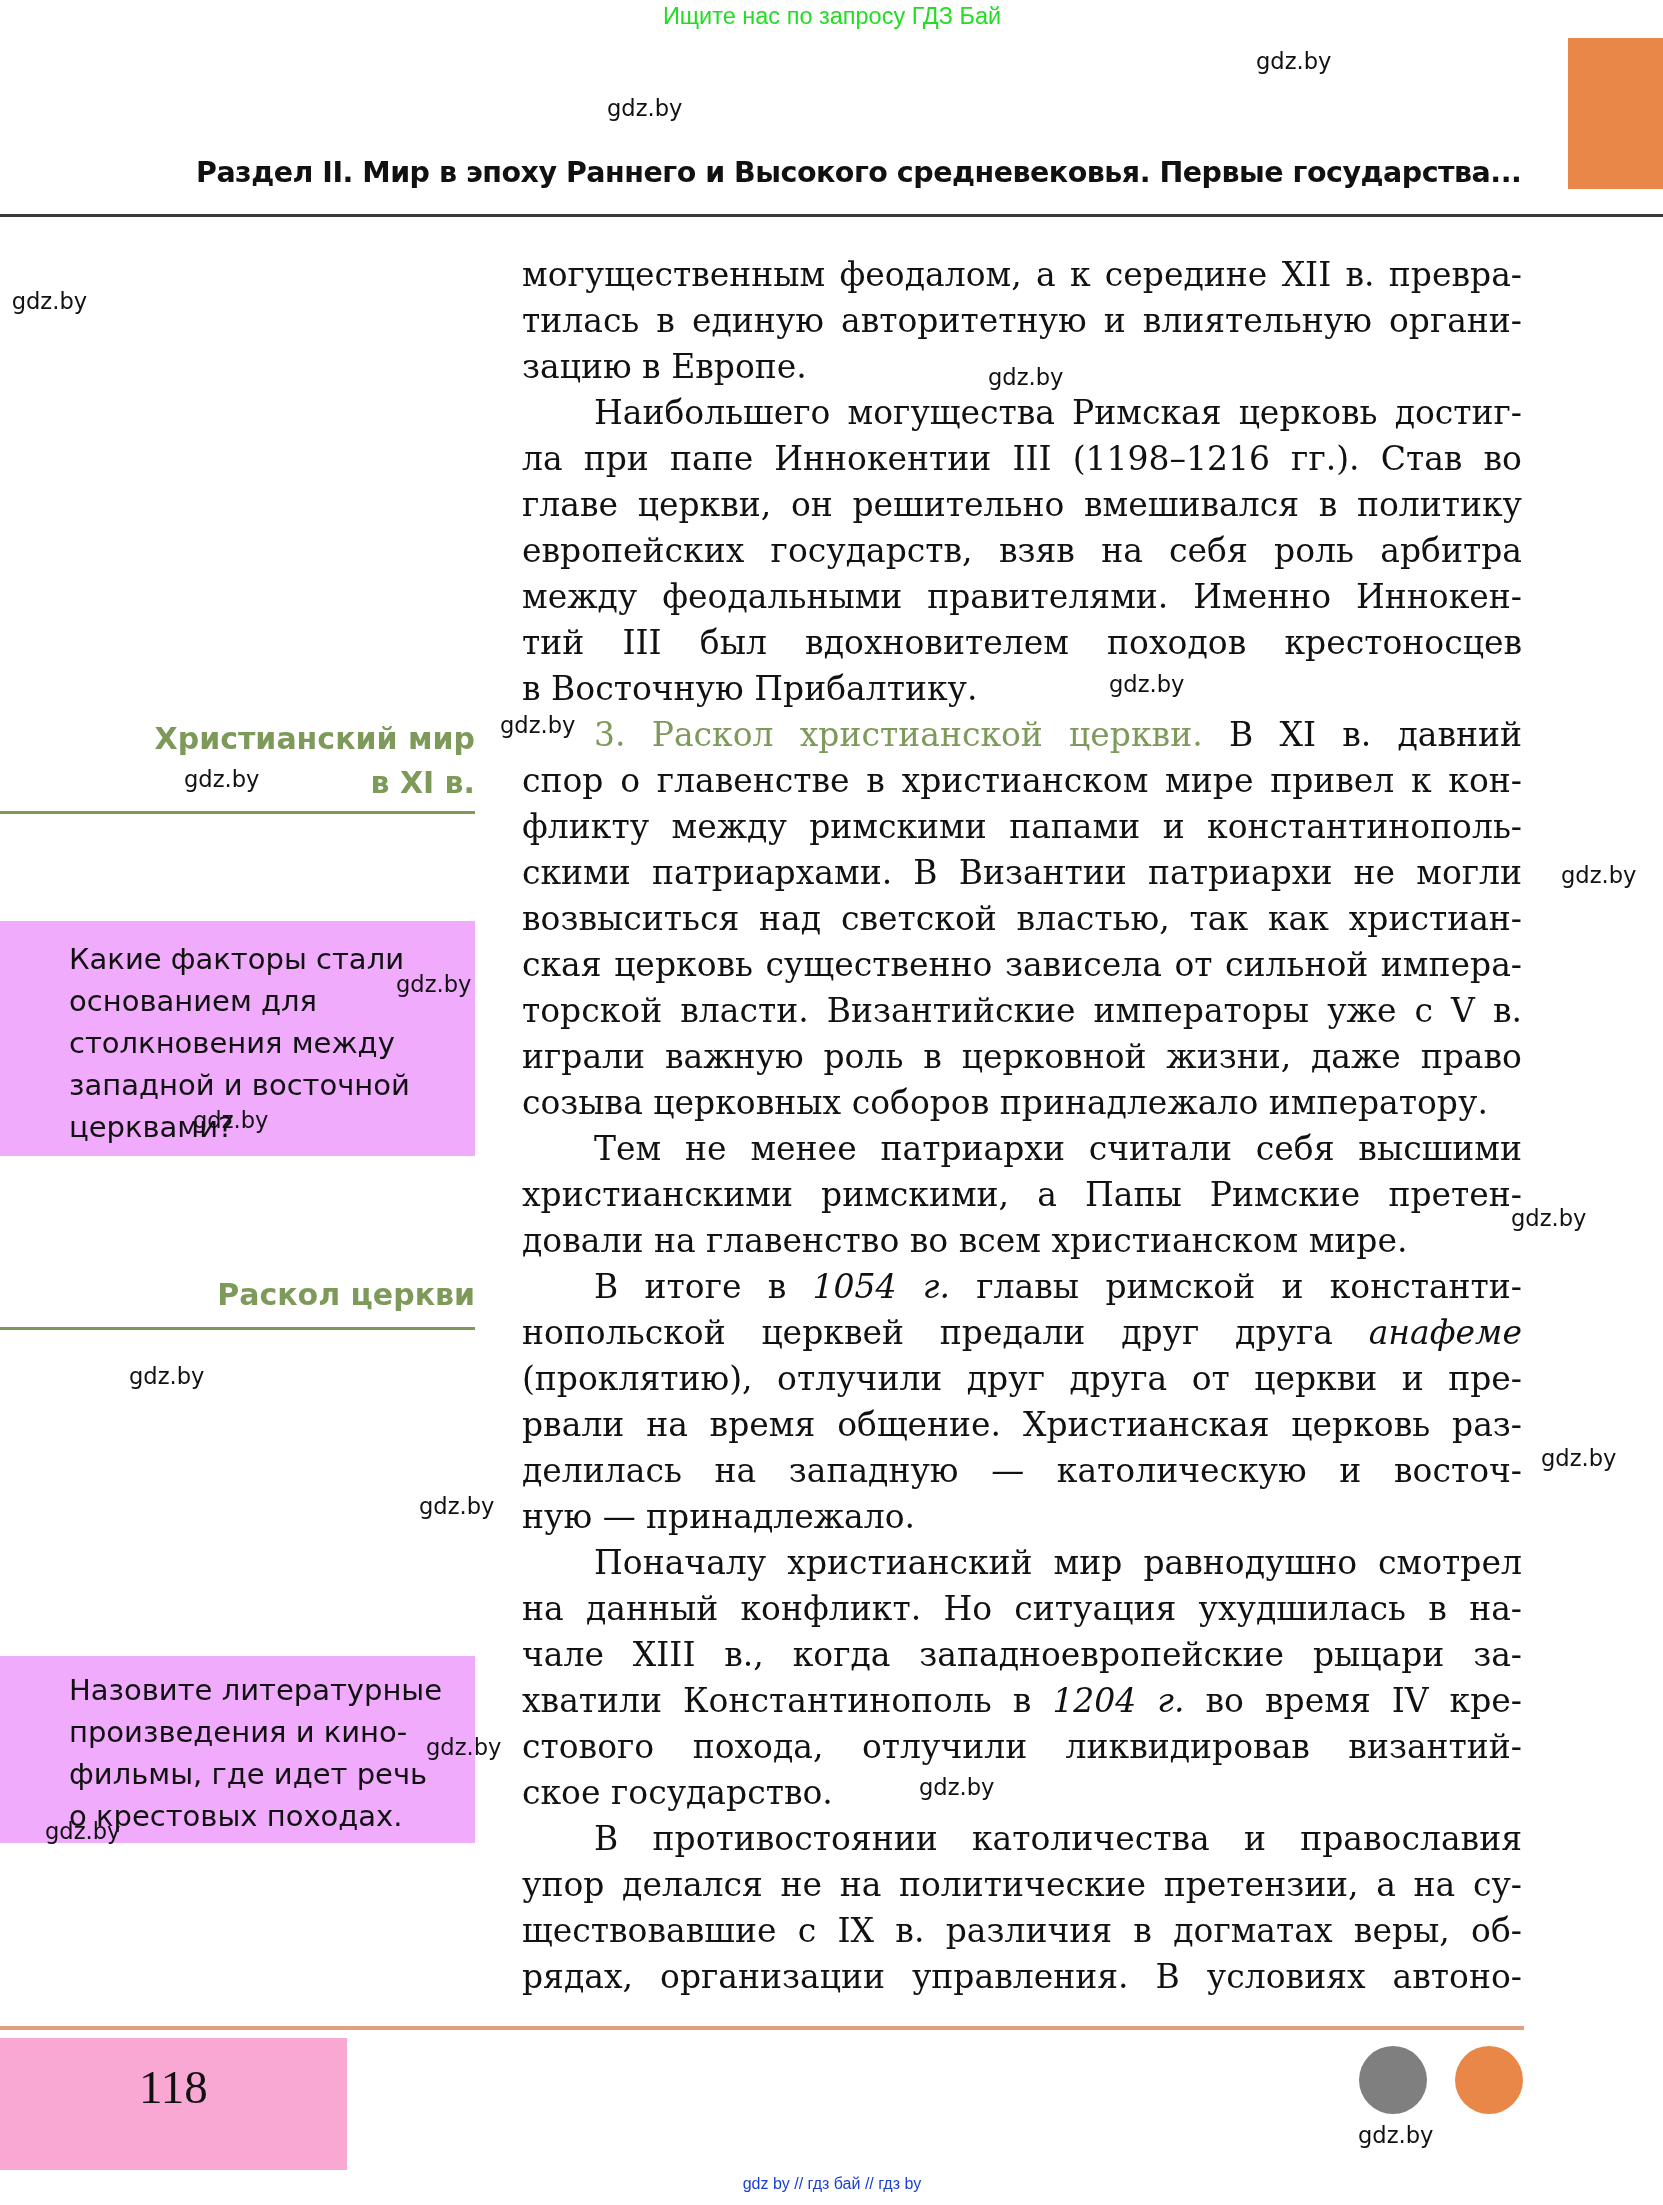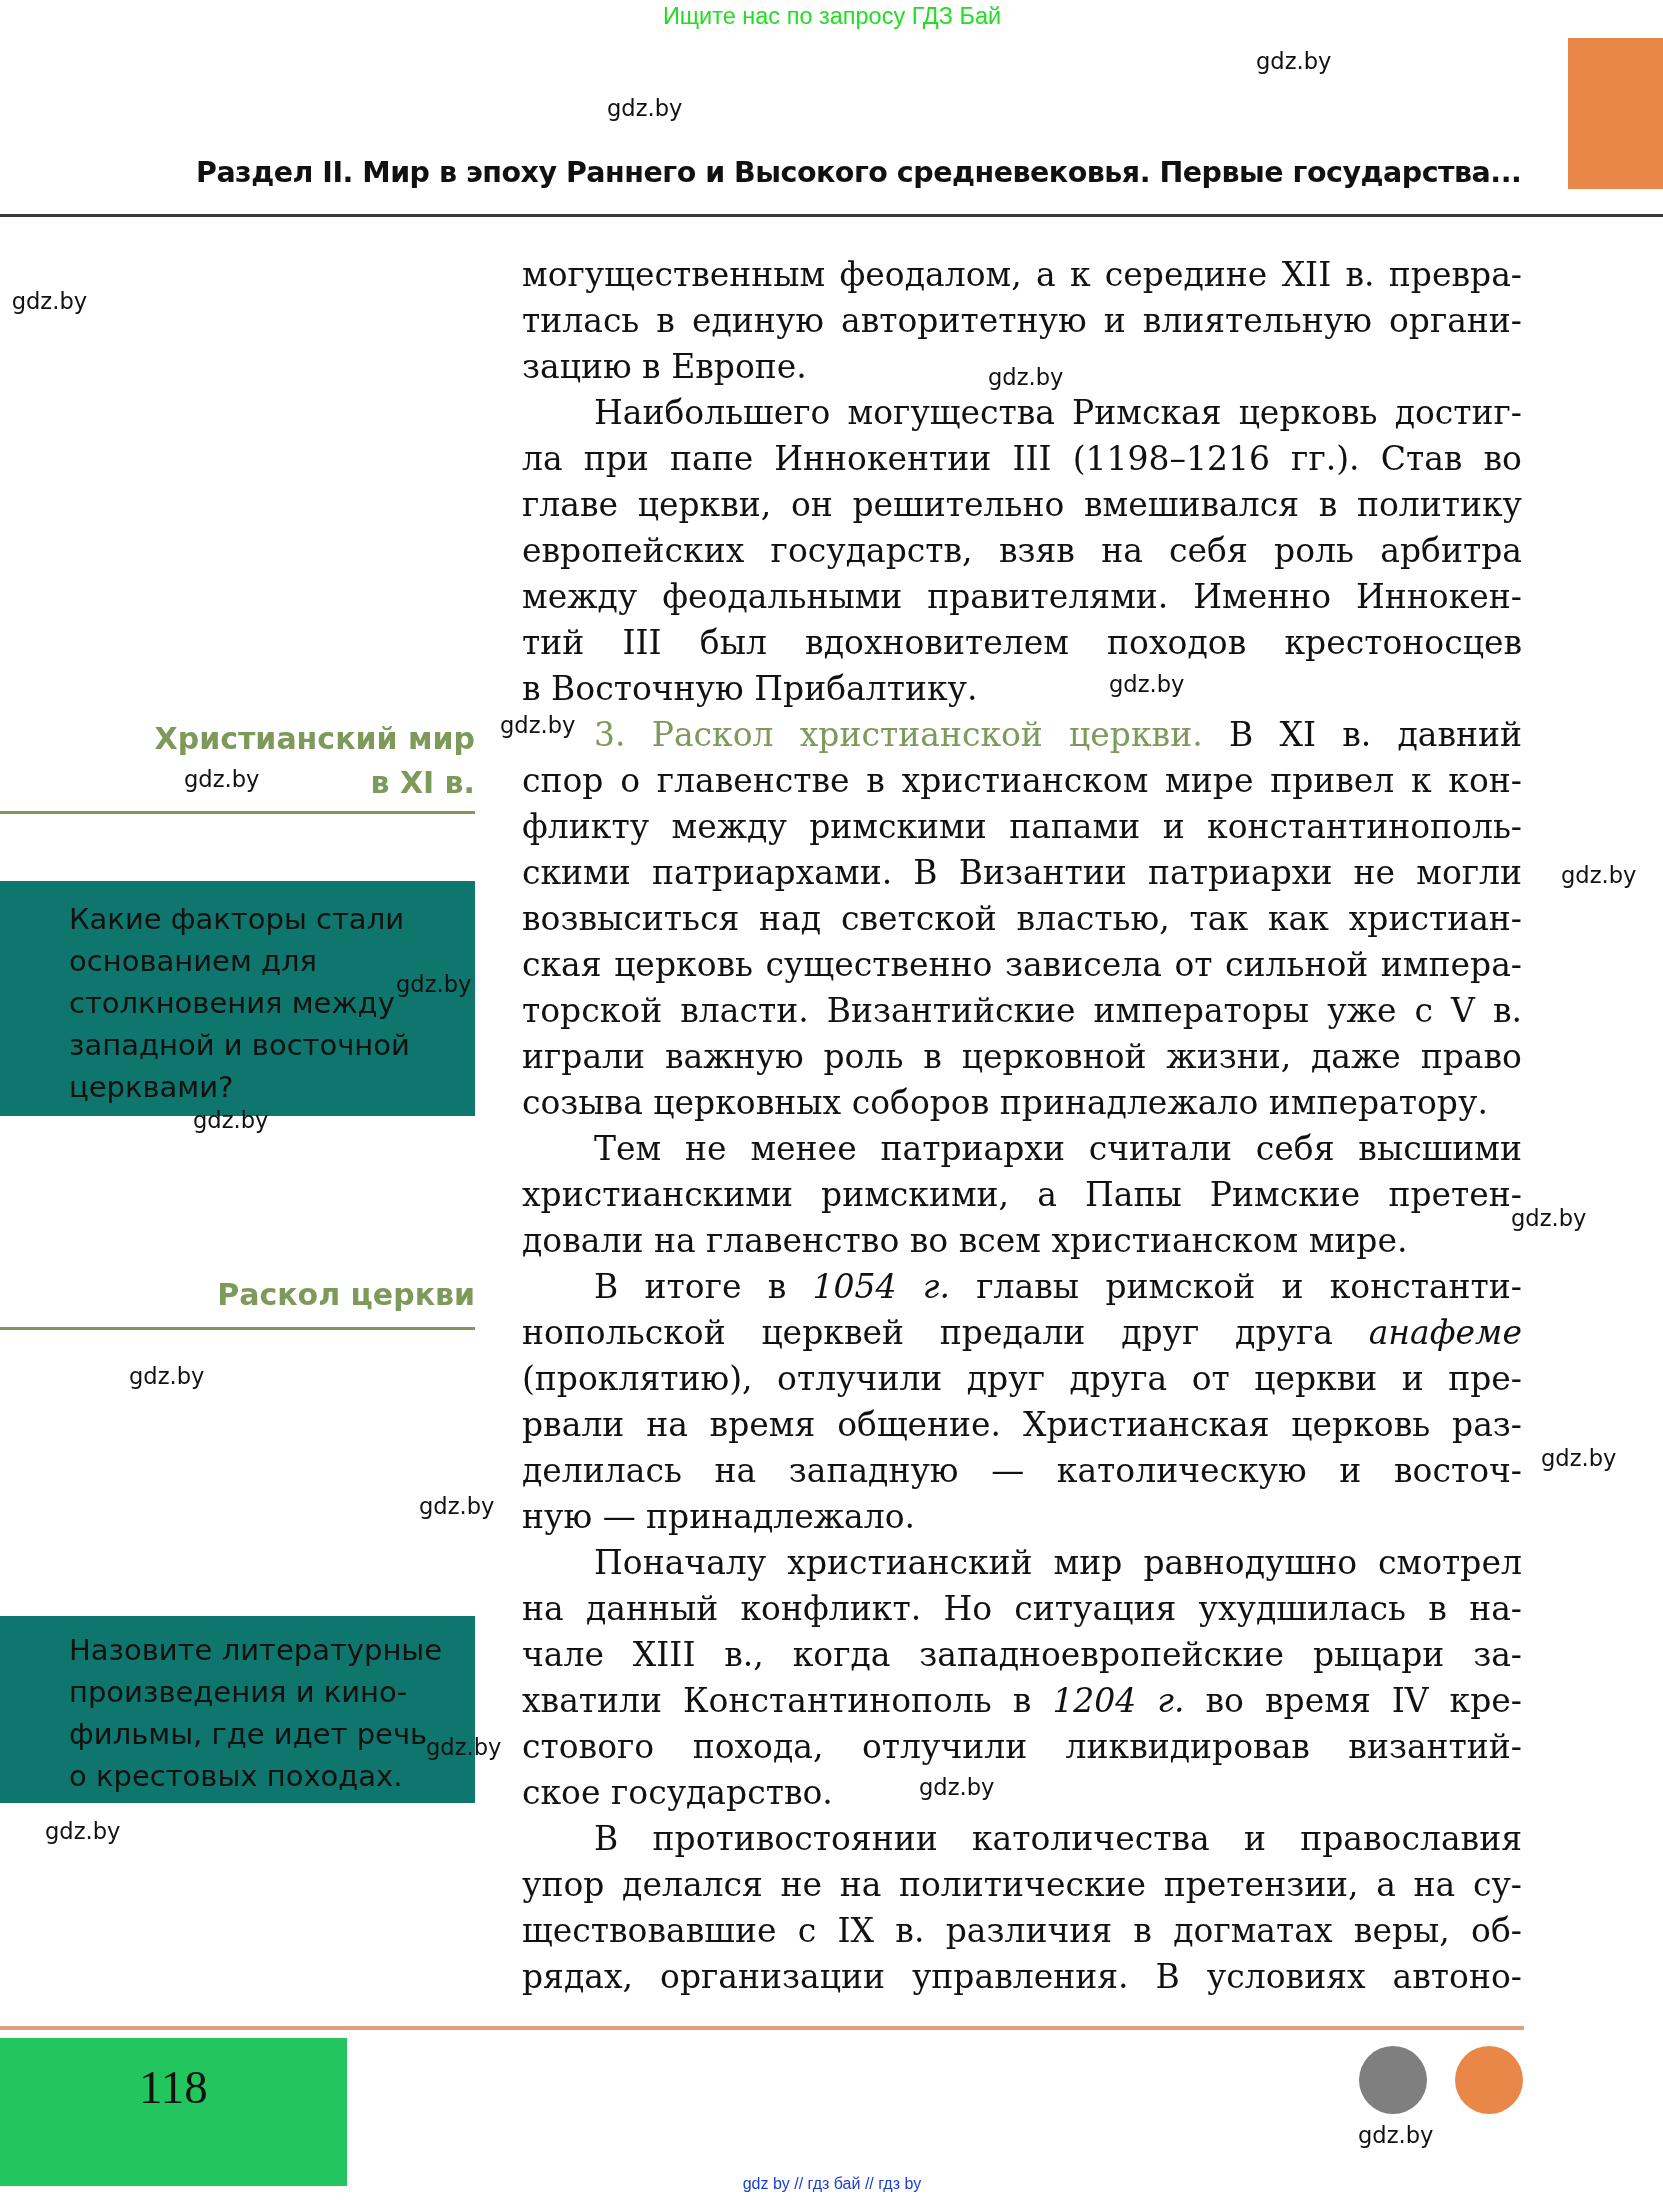--- a/index.html
+++ b/index.html
@@ -36,29 +36,29 @@
   .green-head { color:#7d9a5a; font-weight:normal; }
   .it { font-style:italic; }
 
   .side-head {
     position:absolute; right:calc(1664px - 475px); text-align:right;
     font-family:"DejaVu Sans", sans-serif; font-weight:bold; font-size:30px;
     line-height:44px; color:#7d9a5a;
   }
   .green-rule { position:absolute; left:0; width:475px; height:3.4px; background:#7d9a5a; }
   .q-box {
-    position:absolute; left:0; width:475px; background:#0f766e;
+    position:absolute; left:0; width:475px; background:#f0abfc;
     box-sizing:border-box; padding-left:69px; padding-top:17px;
-    font-family:"DejaVu Sans", sans-serif; font-size:29px; line-height:42px; color:#111;
+    font-family:"DejaVu Sans", sans-serif; font-size:29px; line-height:42px; color:#111;margin-top:40px;
   }
   .q-box span { display:block; white-space:nowrap; }
 
   .footer-rule { position:absolute; left:0; top:2026px; width:1524px; height:4.2px; background:#e0a080; }
   .page-box {
-    position:absolute; left:0; top:2038px; width:347px; height:148px; background:#22c55e;
+    position:absolute; left:0; top:2038px; width:347px; height:132px; background:#f9a8d4;
   }
   .page-num {
     position:absolute; left:0; width:347px; top:23.5px; text-align:center;
     font-family:"Liberation Serif", serif; font-size:47px; line-height:50px; color:#111;
   }
   .dot { position:absolute; width:68px; height:68px; border-radius:50%; top:2046px; }
   .footer-links {
     position:absolute; left:0; width:1664px; top:2170px; text-align:center;
     font-family:"Liberation Sans", sans-serif; font-size:16px; color:#1a3fd4; line-height:27px;
   }

